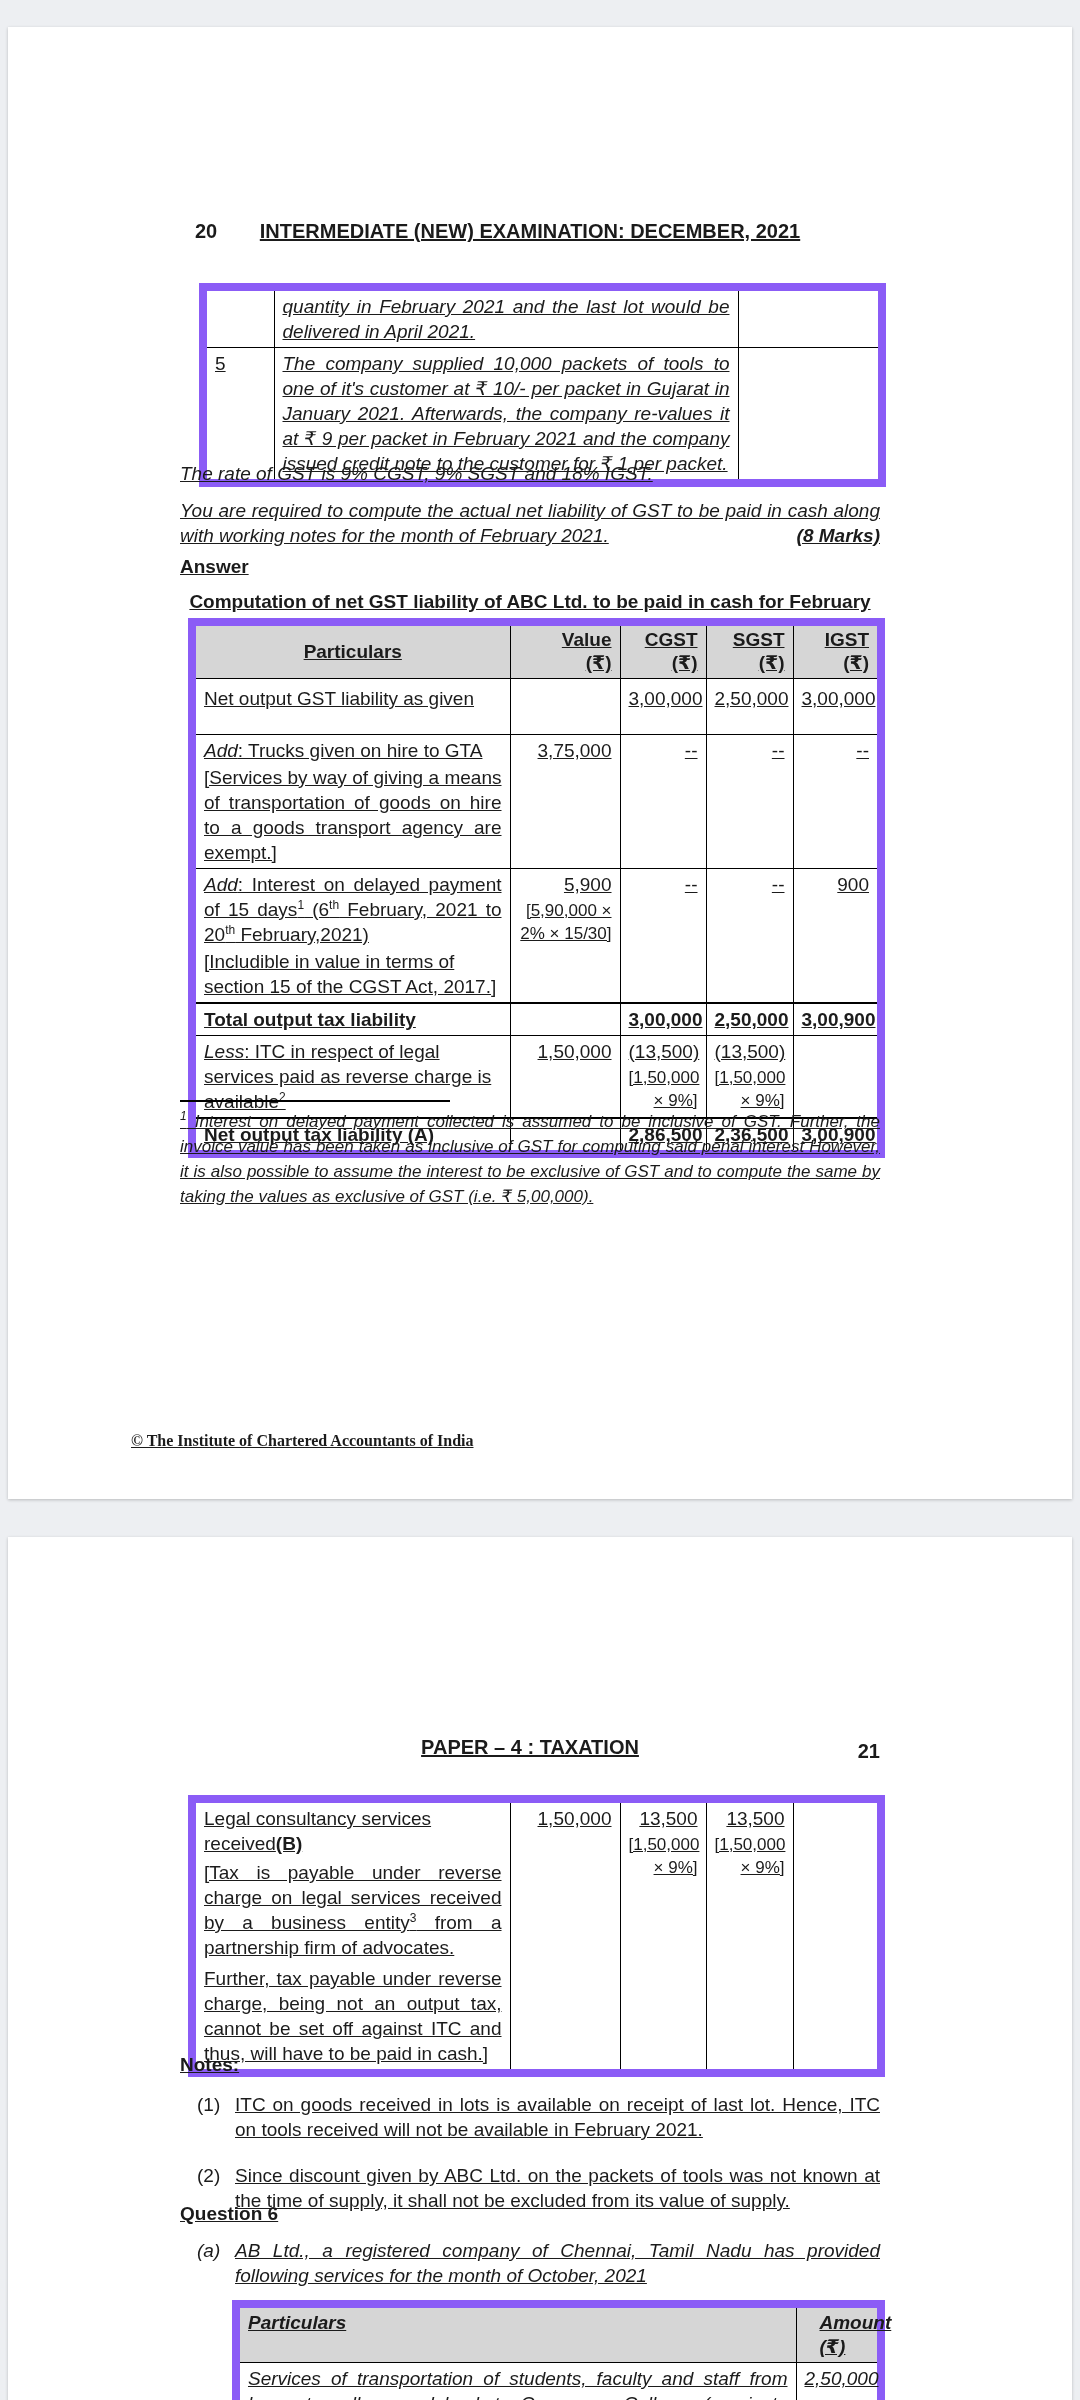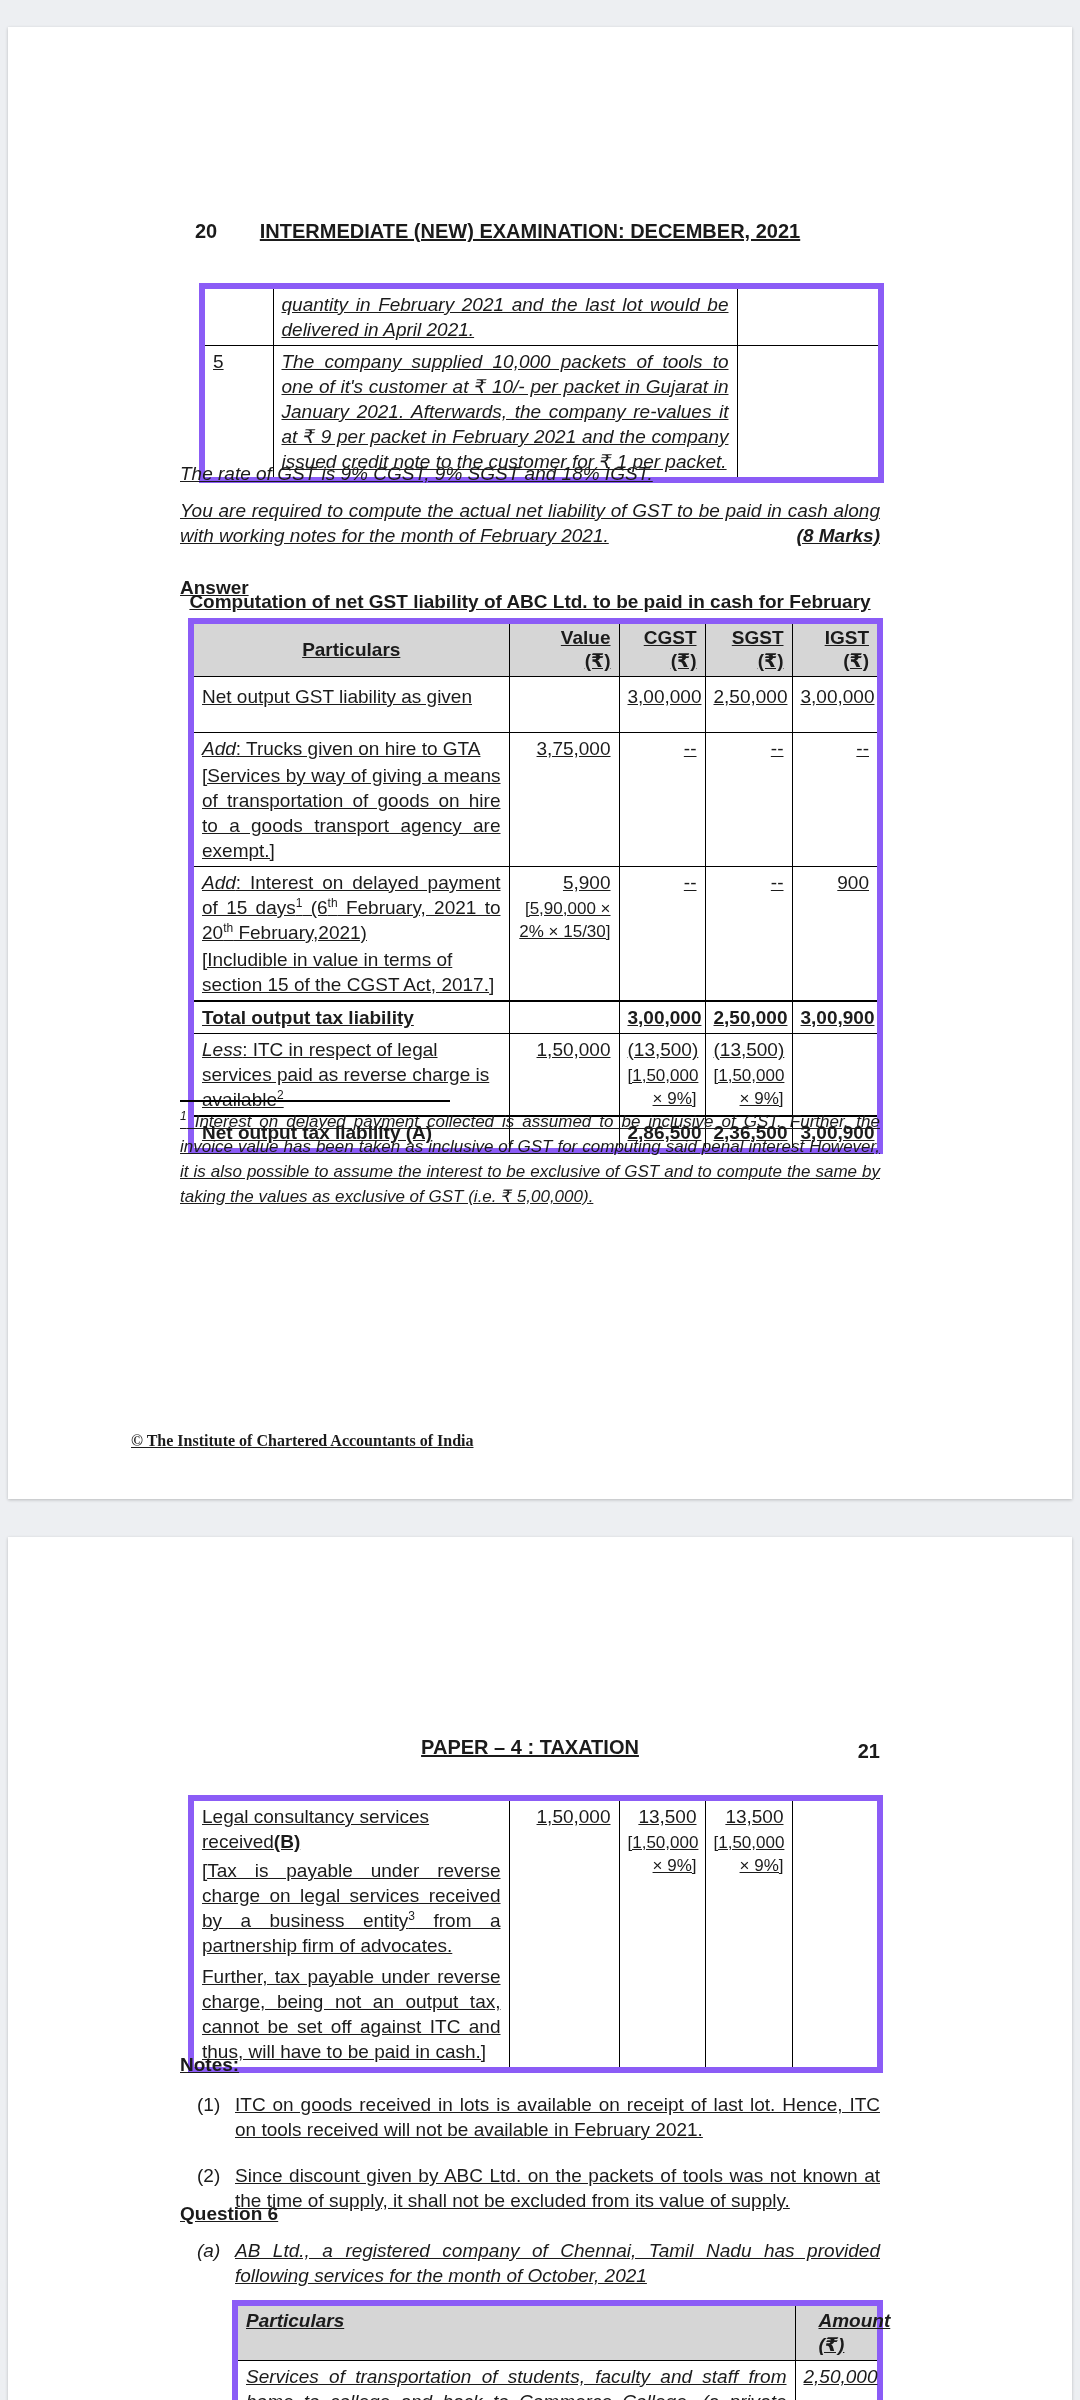--- a/index.html
+++ b/index.html
@@ -16,21 +16,21 @@
   sup,.sup{font-size:12px;vertical-align:super;line-height:0;}
 
   
   .pg-head{left:172px;width:700px;font-weight:bold;font-size:20px;}
   .pg-head .pnum-l{position:absolute;left:15px;top:0;}
   .pg-head .pnum-r{position:absolute;right:0;top:4px;}
   .pg-head .ttl{display:block;text-align:center;}
 
   
   table{border-collapse:collapse;table-layout:fixed;}
-  .doc-tbl{border:6px solid #8b5cf6;}
+  .doc-tbl{border:8px solid #8b5cf6;}
   .doc-tbl td,.doc-tbl th{border:1px solid #000;vertical-align:top;
     padding:3px 8px;font-size:19px;line-height:25px;font-weight:normal;}
   .hdr-row th{background:#d6d6d6;font-weight:bold;}
   .num{text-align:right;}
   .totrow td{font-weight:bold;border-top:2px solid #000;}
   .cellnote{margin-top:2px;}
   .cn-sm{font-size:17px;line-height:23px;}
 
   
   .t1 td{font-style:italic;}
@@ -89,21 +89,21 @@
   </tbody>
     </table>
 
   <div class="abs body-txt it" style="left:172px;top:434px;width:700px;">The rate of GST is 9% CGST, 9% SGST and 18% IGST.</div>
 
   <div class="abs body-txt it just" style="left:172px;top:471px;width:700px;">
     <span>You are required to compute the actual net liability of GST to be paid in cash along with working notes for the month of February 2021.</span>
     <span class="b abs" style="right:0;bottom:0;">(8 Marks)</span>
   </div>
 
-  <div class="abs body-txt b" style="left:172px;top:548px;">Answer</div>
+  <div class="abs body-txt b" style="left:172px;top:527px;">Answer</div>
 
   <div class="abs body-txt b" style="left:172px;top:562px;width:700px;text-align:center;">Computation of net GST liability of ABC Ltd. to be paid in cash for February 2021</div>
 
   <table class="abs doc-tbl mt" style="left:180px;top:591px;width:689px;">
     <colgroup>
         <col style="width:318px">
         <col style="width:110px">
         <col style="width:86px">
         <col style="width:87px">
         <col style="width:88px">

